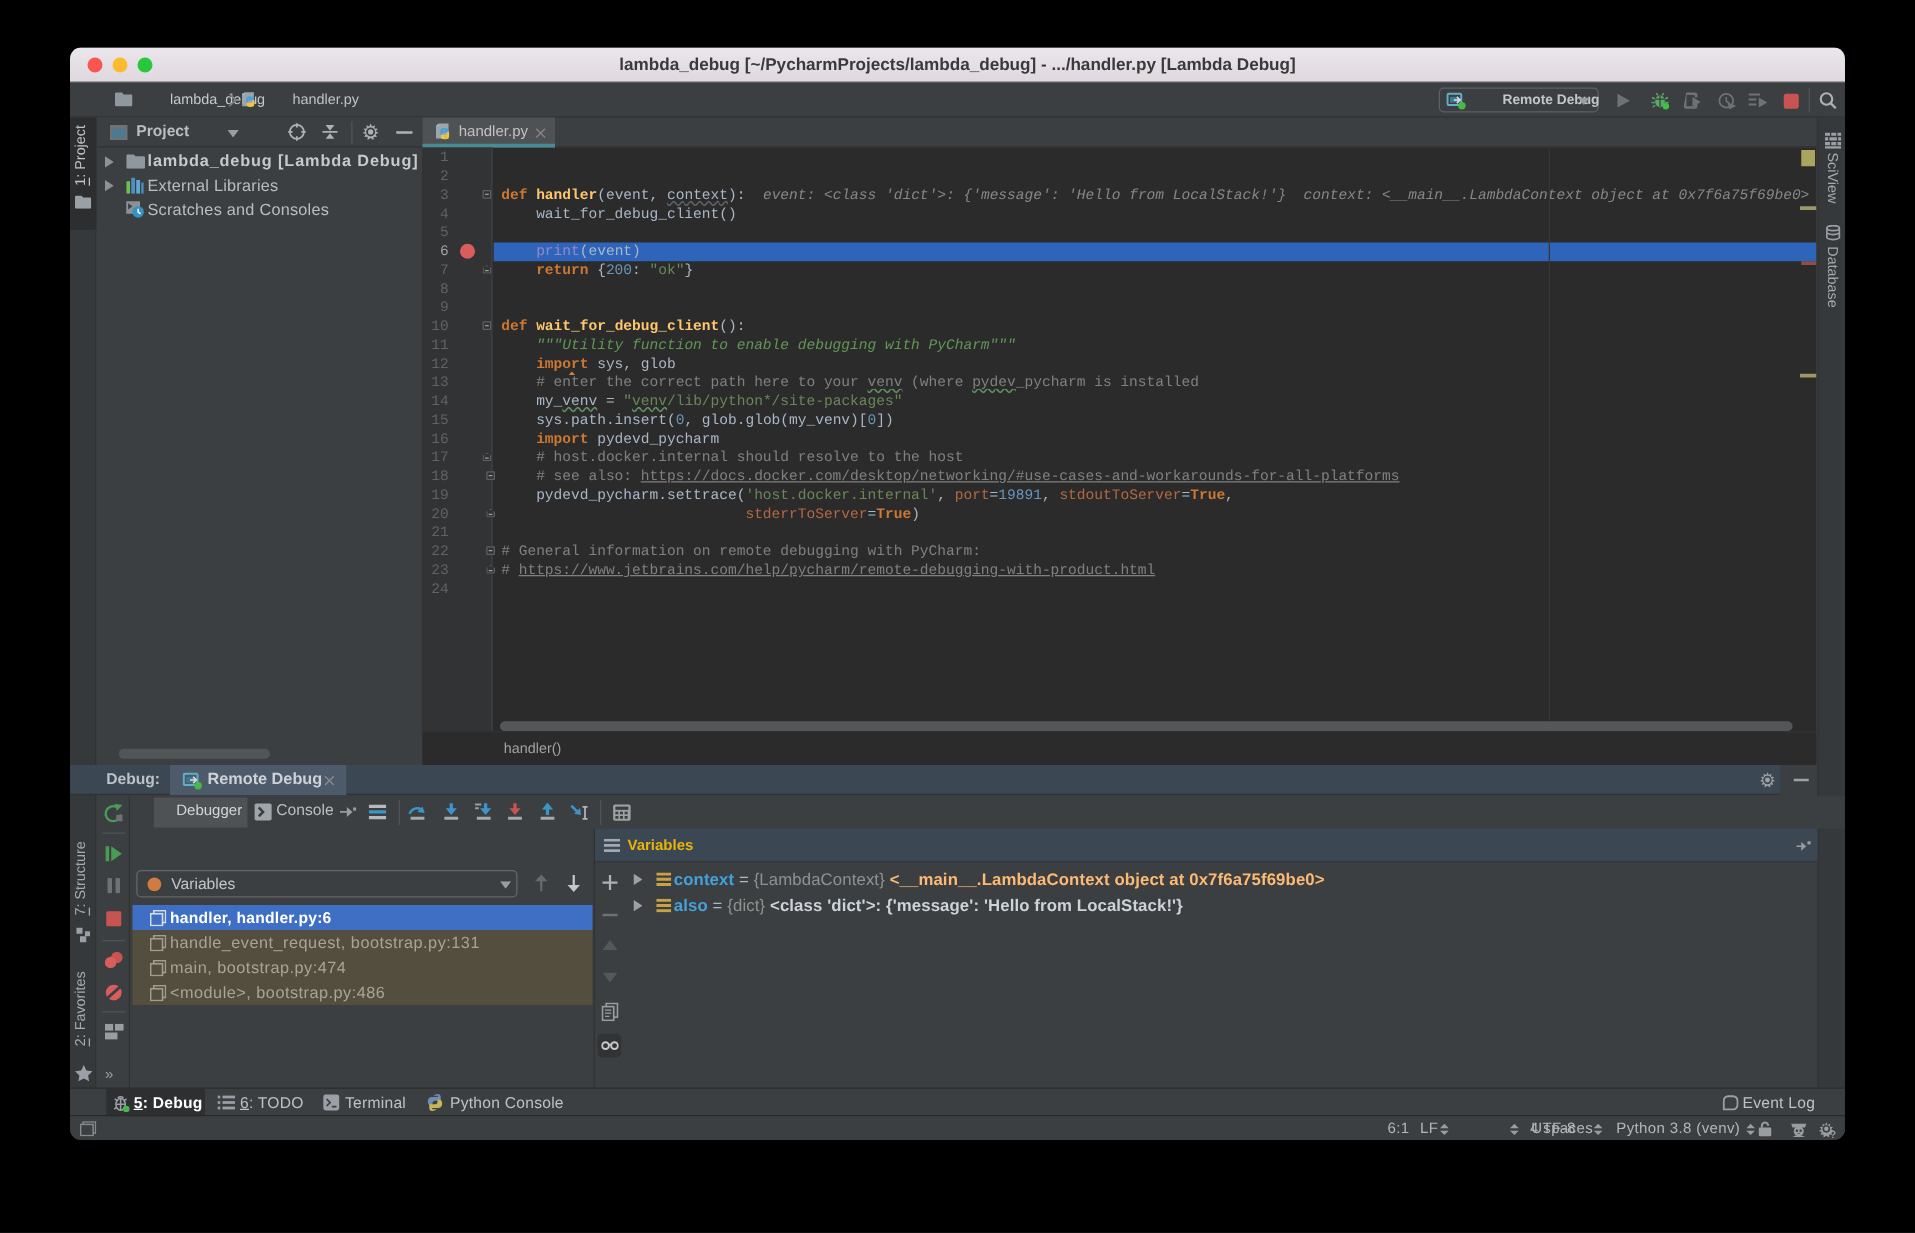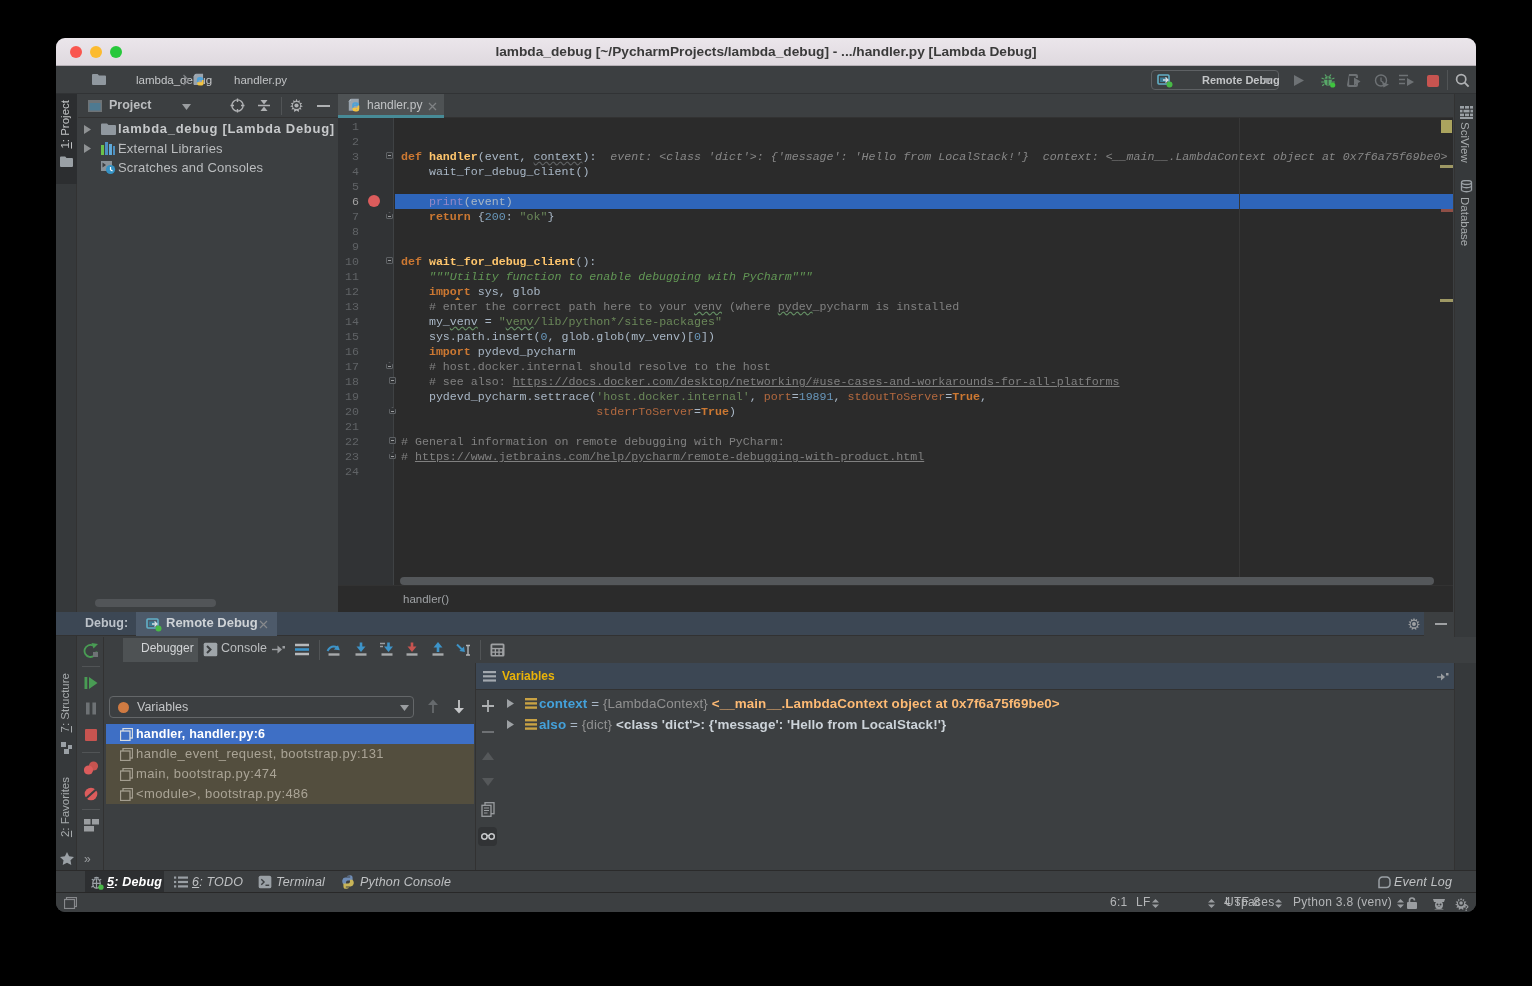--- a/index.html
+++ b/index.html
@@ -53,21 +53,21 @@
   .ebread{position:absolute;left:0;top:491px;width:1115px;height:27px;background:#2b2b2b;border-top:1px solid #323232;}
   
   .dhdr{position:absolute;left:0;top:574px;width:1368px;height:24px;background:#3c4754;border-bottom:1px solid #323232;}
   .dtab{position:absolute;left:80px;top:0;width:141px;height:24px;background:#4d5a6a;}
   .dtoolbar{position:absolute;left:22px;top:599px;width:1398px;height:26px;background:#3c3f41;margin-left:28px;}
   .dstrip{position:absolute;left:22px;top:599px;width:26px;height:233px;background:#3c3f41;border-right:1px solid #323232;}
   .frames{position:absolute;left:50px;top:625px;width:368px;height:207px;background:#3c3f41;}
   .phdr{position:absolute;height:22px;background:#3c4754;border-bottom:1px solid #323232;font-size:11.5px;color:#bcc4cc;}
   .vars{position:absolute;left:419px;top:625px;width:978px;height:207px;background:#3c3f41;border-left:1px solid #323232;}
   .frow{position:absolute;left:0;width:368px;height:20px;line-height:20px;font-size:13px;letter-spacing:0.4px;}
-  .bbar{position:absolute;left:0;top:832px;width:1420px;height:22px;background:#3c3f41;border-top:1px solid #2b2b2b;font-style:italic;}
+  .bbar{position:absolute;left:0;top:832px;width:1420px;height:22px;background:#3c3f41;border-top:1px solid #2b2b2b;}
   .btab{position:absolute;top:0;height:22px;line-height:22px;font-size:12.5px;letter-spacing:0.2px;color:#bfc1c3;}
   .sbar{position:absolute;left:0;top:854px;width:1420px;height:20px;background:#3c3f41;border-top:1px solid #282828;}
   .sitem{position:absolute;top:0;height:20px;line-height:19px;font-size:12px;letter-spacing:0.3px;color:#b4b6b8;}
 </style>
 </head>
 <body>
 <div class="win">
 
   <div class="titlebar">
     <div class="tl" style="left:14px;background:#f9564f;"></div>

